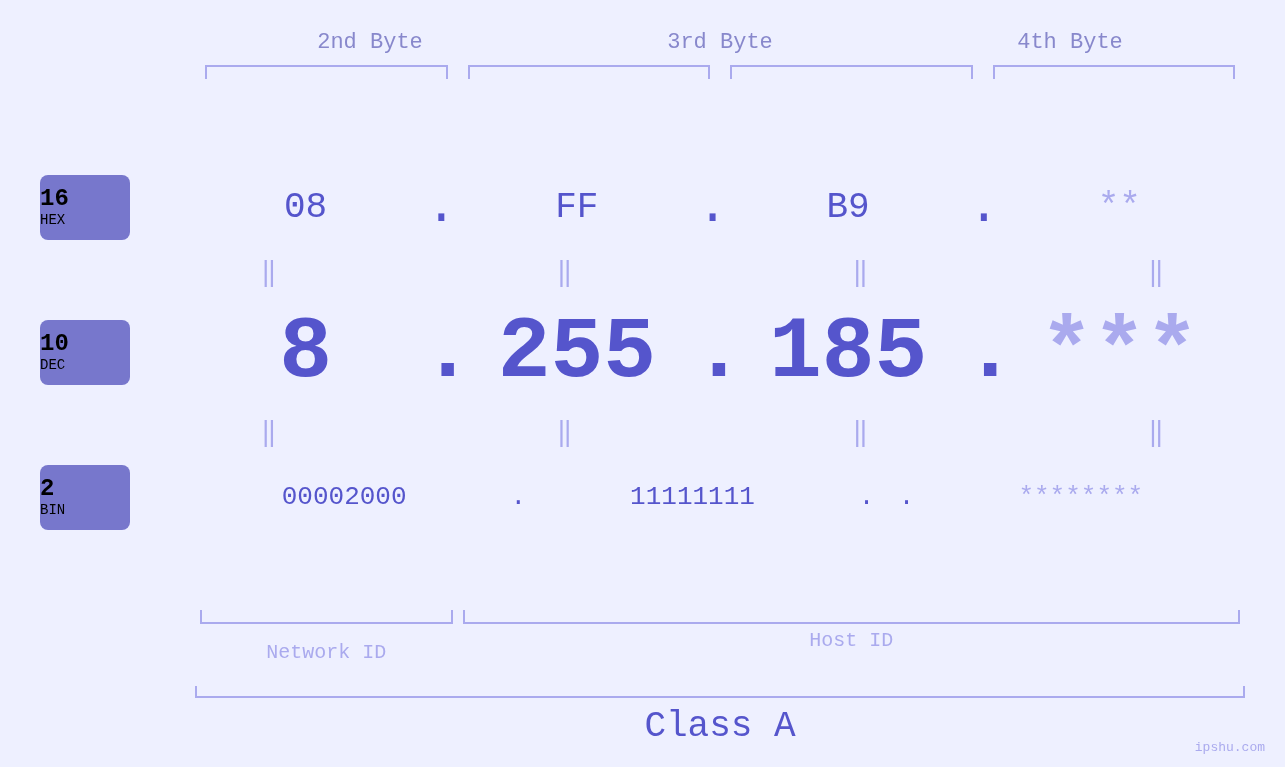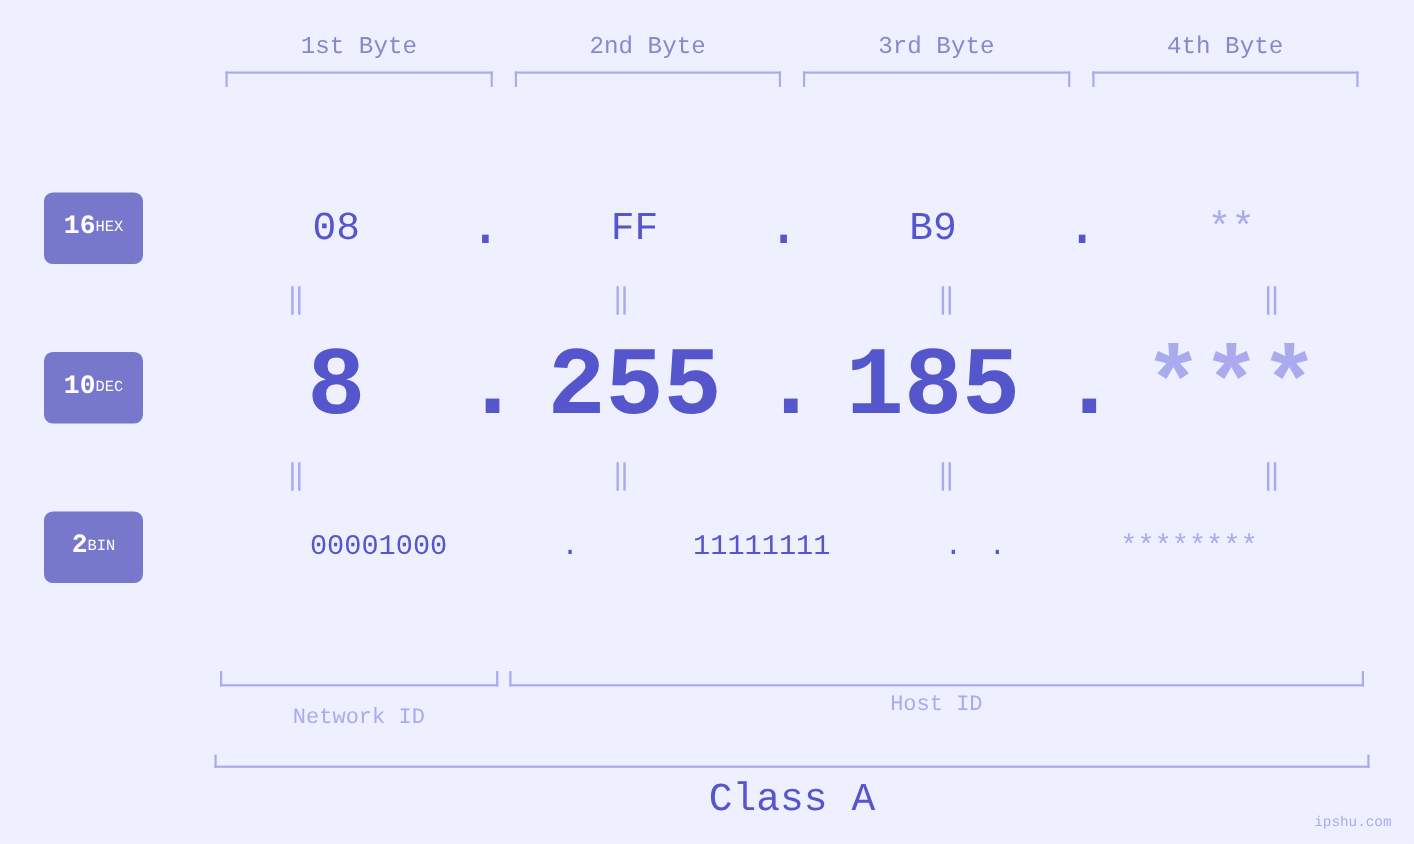--- a/index.html
+++ b/index.html
@@ -70,27 +70,27 @@
     .labels-col {
       display: flex;
       flex-direction: column;
       gap: 0;
       width: 140px;
       align-items: flex-start;
     }
 
     .base-label {
       background: #7777cc;
-      color: #ffffff;
+      color: #000000;
       border-radius: 8px;
       width: 90px;
       height: 65px;
       display: flex;
-      flex-direction: row;
-      align-items: center;
+      flex-direction: column;
+      align-items: flex-start;
       justify-content: center;
       font-family: 'Courier New', Courier, monospace;
     }
 
     .base-number {
       font-size: 24px;
       font-weight: bold;
       line-height: 1.1;
     }
 
@@ -246,21 +246,20 @@
       font-size: 13px;
       font-family: 'Courier New', Courier, monospace;
     }
   </style>
 </head>
 <body>
 
 <div class="main-container">
 
   <div class="byte-headers">
-    <div class="byte-header">1st Byte</div>
     <div class="byte-header">2nd Byte</div>
     <div class="byte-header">3rd Byte</div>
     <div class="byte-header">4th Byte</div>
   </div>
 
   <div class="bracket-row">
     <div class="bracket"></div>
     <div class="bracket"></div>
     <div class="bracket"></div>
     <div class="bracket"></div>
@@ -327,21 +326,21 @@
         <div class="eq-sign">‖</div>
         <div style="width:40px;"></div>
         <div class="eq-sign">‖</div>
         <div style="width:40px;"></div>
         <div class="eq-sign">‖</div>
         <div style="width:40px;"></div>
         <div class="eq-sign">‖</div>
       </div>
 
       <div class="number-row bin-row">
-        <div class="byte-val bin-val">00001000</div>
+        <div class="byte-val bin-val">00002000</div>
         <div class="dot dot-bin">.</div>
         <div class="byte-val bin-val">11111111</div>
         <div class="dot dot-bin">.</div>
         <div class="dot dot-bin">.</div>
         <div class="byte-val bin-val wildcard-val">********</div>
       </div>
 
     </div>
   </div>
 

